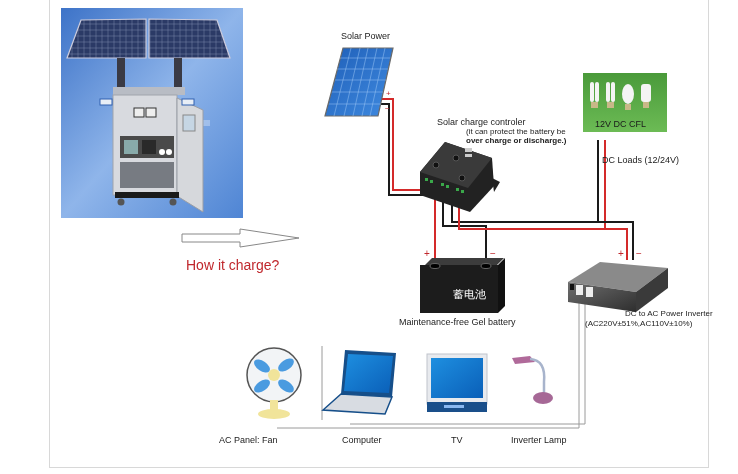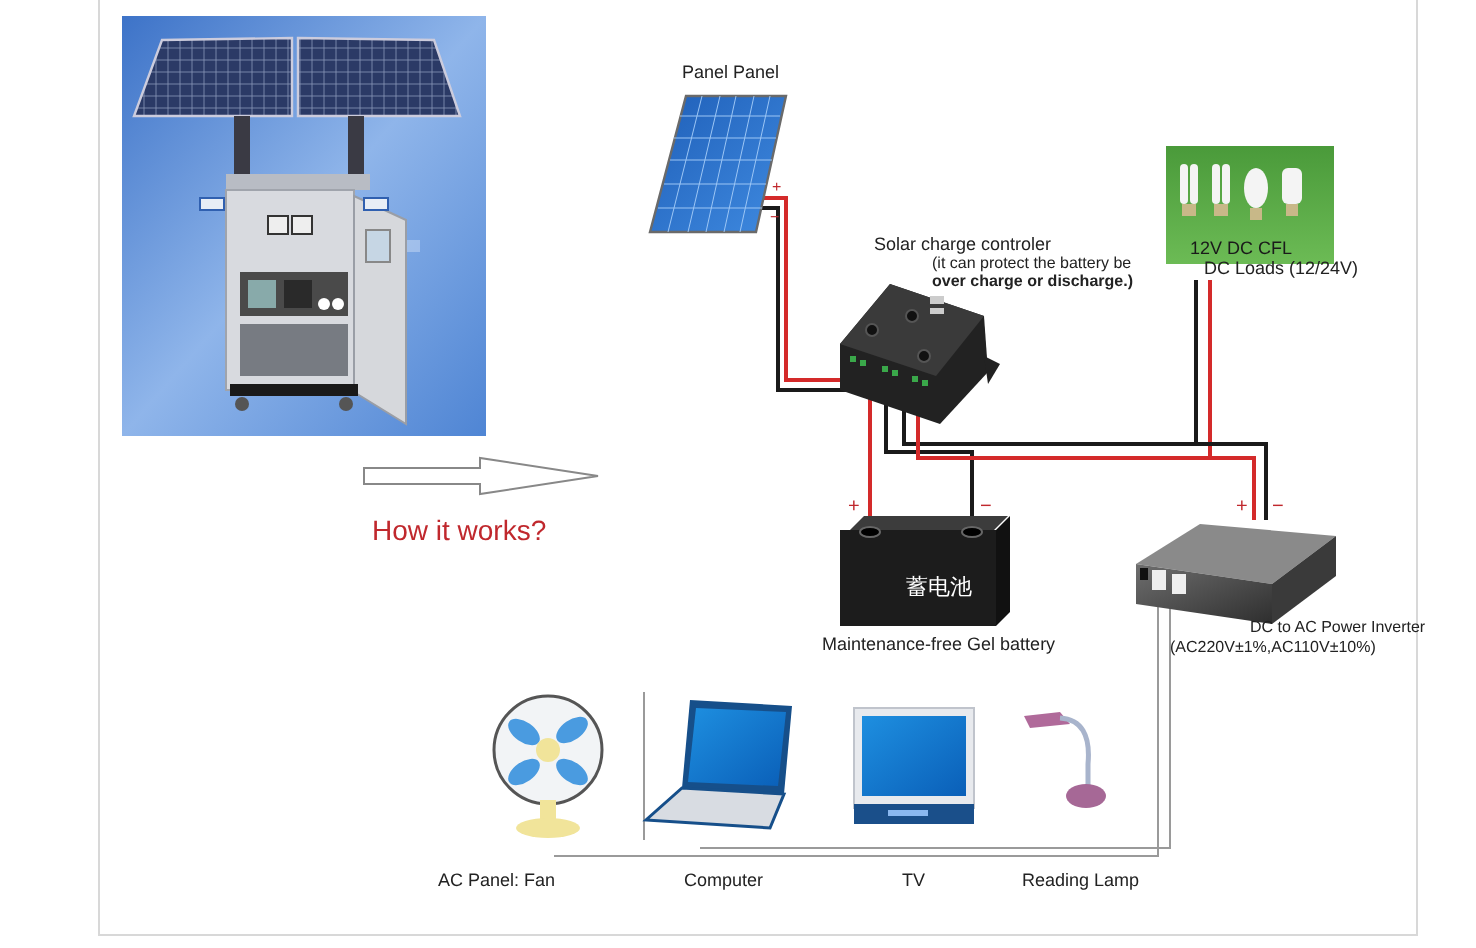--- a/index.html
+++ b/index.html
@@ -193,40 +193,40 @@
     <rect x="444" y="405" width="20" height="3" fill="#8ab8f0"></rect>
   </g>
 
   <g>
     <polygon points="512,358 530,356 535,362 515,364" fill="#b06a9a"></polygon>
     <path d="M530,359 Q546,360 544,382 L544,394" fill="none" stroke="#a8b4cc" stroke-width="2.5"></path>
     <ellipse cx="543" cy="398" rx="10" ry="6" fill="#a66896"></ellipse>
   </g>
 </svg>
 
-<div class="lbl red" style="left:186px;top:257px;font-size:14px;line-height:16px;">How it works?</div>
-
-<div class="lbl" style="left:341px;top:31px;">Panel Panel</div>
+<div class="lbl red" style="left:186px;top:257px;font-size:14px;line-height:16px;">How it charge?</div>
+
+<div class="lbl" style="left:341px;top:31px;">Solar Power</div>
 
 <div class="lbl" style="left:437px;top:117px;text-align:center;">Solar charge controler</div>
 <div class="lbl" style="left:466px;top:127px;font-size:8px;line-height:10px;">(it can protect the battery be</div>
 <div class="lbl" style="left:466px;top:136px;font-size:8px;line-height:10px;font-weight:bold;">over charge or discharge.)</div>
 
 <div class="lbl" style="left:595px;top:119px;font-size:9px;color:#1a1a1a;font-weight:normal;">12V  DC CFL</div>
-<div class="lbl" style="left:602px;top:129px;">DC Loads (12/24V)</div>
+<div class="lbl" style="left:602px;top:155px;">DC Loads (12/24V)</div>
 
 <div class="lbl" style="left:453px;top:290px;font-size:11px;color:#ffffff;font-family:Liberation Mono, monospace;">蓄电池</div>
-<div class="lbl" style="left:411px;top:317px;">Maintenance-free Gel battery</div>
+<div class="lbl" style="left:399px;top:317px;">Maintenance-free Gel battery</div>
 
 <div class="lbl" style="left:585px;top:309px;font-size:8px;line-height:10px;margin-left:40px;">DC to AC Power Inverter</div>
-<div class="lbl" style="left:585px;top:319px;font-size:8px;line-height:10px;">(AC220V±1%,AC110V±10%)</div>
+<div class="lbl" style="left:585px;top:319px;font-size:8px;line-height:10px;">(AC220V±51%,AC110V±10%)</div>
 
 <div class="lbl red" style="left:386px;top:88px;font-size:8px;">+</div>
 <div class="lbl red" style="left:385px;top:103px;font-size:8px;">−</div>
 <div class="lbl red" style="left:424px;top:248px;font-size:10px;">+</div>
 <div class="lbl red" style="left:490px;top:248px;font-size:10px;">−</div>
 <div class="lbl red" style="left:618px;top:248px;font-size:10px;">+</div>
 <div class="lbl red" style="left:636px;top:248px;font-size:10px;">−</div>
 
 <div class="lbl" style="left:219px;top:435px;">AC Panel: Fan</div>
 <div class="lbl" style="left:342px;top:435px;">Computer</div>
 <div class="lbl" style="left:451px;top:435px;">TV</div>
-<div class="lbl" style="left:511px;top:435px;">Reading Lamp</div>
+<div class="lbl" style="left:511px;top:435px;">Inverter Lamp</div>
 
 </body></html>

